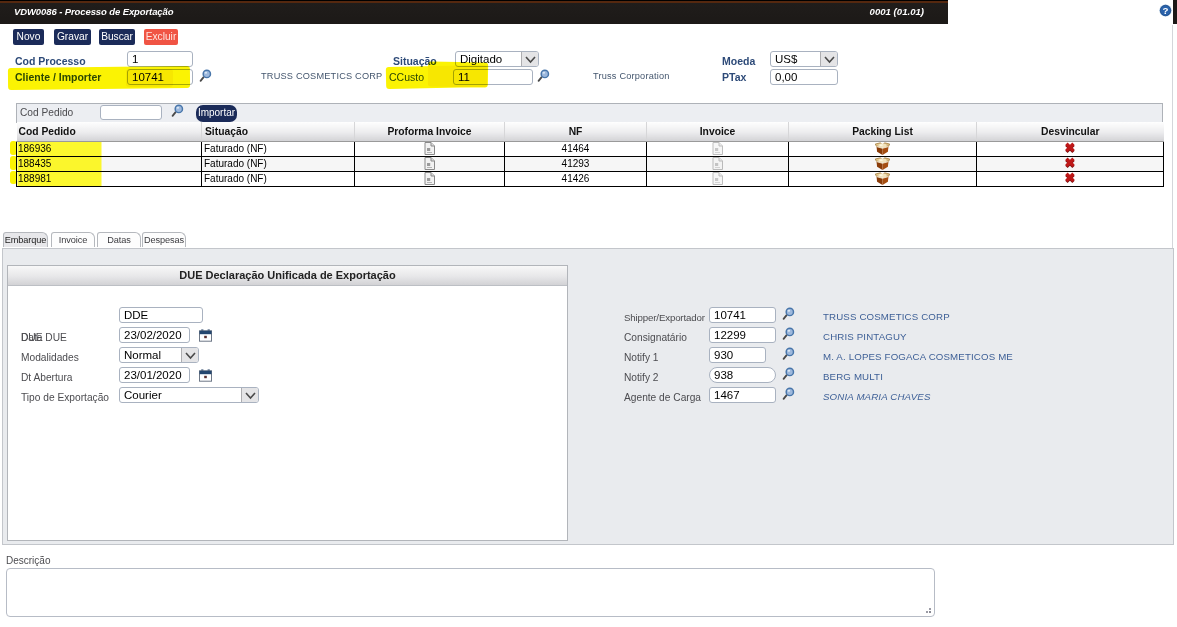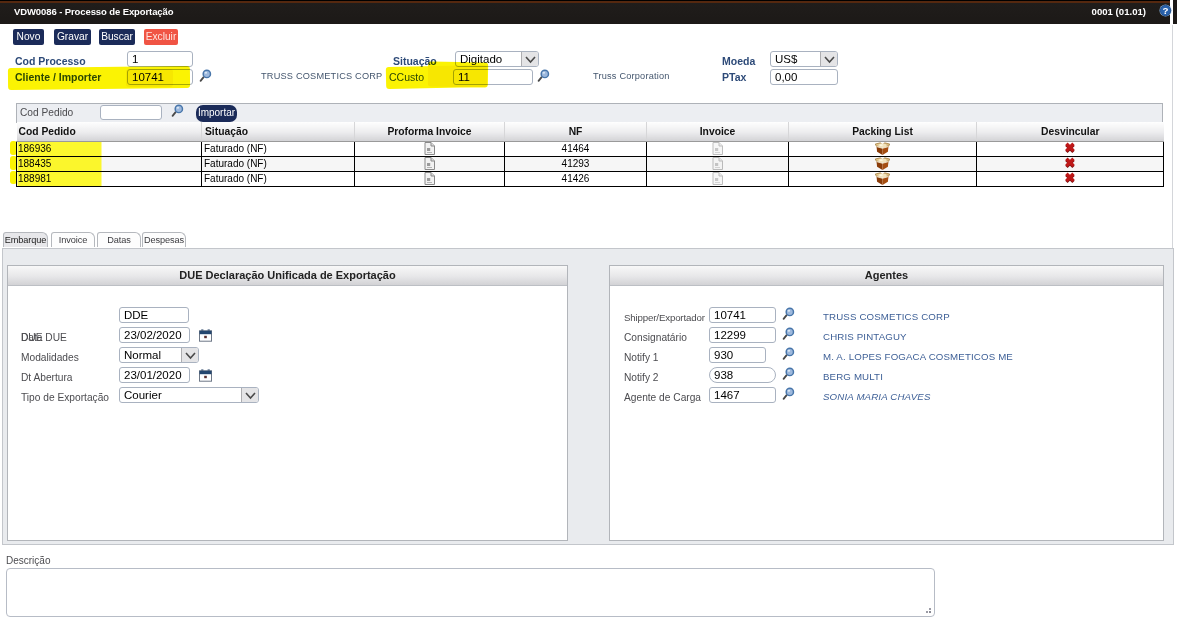--- a/index.html
+++ b/index.html
@@ -1,22 +1,22 @@
 <!DOCTYPE html>
 <html><head>
 <meta charset="utf-8">
 <style>
 * { margin:0; padding:0; box-sizing:border-box; }
 html,body { width:1177px; height:627px; background:#fff; font-family:"Liberation Sans", sans-serif; font-size:11px; color:#000; overflow:hidden; }
 #page { position:relative; width:1177px; height:627px; }
 .abs { position:absolute; }
 
 
-#titlebar { left:0; top:0; width:1170px; height:24px;
-  background:linear-gradient(#000 0px, #000 1px, #55280f 1px, #55280f 3px, #201d1b 3px, #1c1917 100%); }
+#titlebar { left:0; top:0; width:948px; height:24px;
+  background:linear-gradient(#000 0px, #000 1px, #55280f 1px, #55280f 3px, #201d1b 3px, #1c1917 100%);font-style:italic; }
 #titlebar .t1 { position:absolute; left:14px; top:6px; color:#fff; font-weight:bold; font-size:9.5px; letter-spacing:-0.1px; }
 #titlebar .t2 { position:absolute; right:24px; top:6px; color:#fff; font-weight:bold; font-size:9.6px; }
 #tbcorner { left:1173px; top:0; width:4px; height:24px; background:#1c1917; }
 #helpicon { left:1159px; top:4px; }
 
 
 .btn { position:absolute; height:16px; border-radius:2px; color:#fff; font-size:10.2px; text-align:center; line-height:15px; background:#1b2b59; }
 .btn.red { background:#f05444; color:#ffe3de; }
 #btnImportar { left:196px; top:105px; width:41px; height:17px; border-radius:7px; font-size:10px; }
 
@@ -284,21 +284,21 @@
   <div class="tab active" style="left:3px; width:45px;">Embarque</div>
   <div class="tab" style="left:51px; width:44px;">Invoice</div>
   <div class="tab" style="left:97px; width:44px;">Datas</div>
   <div class="tab" style="left:142px; width:44px;">Despesas</div>
   <div class="abs" id="tabpanel"></div>
 
   <div class="gbox" style="left:7px; top:265px; width:561px; height:276px;">
     <div class="hdr">DUE Declaração Unificada de Exportação</div>
   </div>
   <div class="glab" style="left:21px; top:312px;margin-top:20px;">DUE</div>
-  <input class="inp" style="left: 119px; top: 307px; width: 70px;" value="DDE">
+  <input class="inp" style="left: 119px; top: 307px; width: 84px;" value="DDE">
   <div class="glab" style="left:21px; top:332px;">Data DUE</div>
   <input class="inp" style="left: 119px; top: 327px; width: 71px;" value="23/02/2020">
   <div class="abs" style="left:199px; top:329px;"><svg width="13" height="13" viewBox="0 0 13 13">
     <rect x="2.2" y="0.5" width="2.2" height="3" fill="#1d3a60"></rect>
         <rect x="8.6" y="0.5" width="2.2" height="3" fill="#1d3a60"></rect>
     <rect x="0.5" y="1.8" width="12" height="10.4" fill="#fff" stroke="#6d7786"></rect>
     <rect x="0.5" y="1.8" width="12" height="3.4" fill="#24466e"></rect>
     <rect x="5.2" y="6.8" width="2.6" height="2.4" fill="#5a3030"></rect>
   </svg></div>
   <div class="glab" style="left:21px; top:352px;">Modalidades</div>
@@ -322,23 +322,20 @@
   <div class="glab" style="left:21px; top:392px;">Tipo de Exportação</div>
   <div class="sel" style="left:119px; top:387px; width:140px;">
     <span class="txt">Courier</span>
     <span class="arr" style="width:17px;">
         <svg width="13" height="10" viewBox="0 0 13 10">
           <polyline points="2,2 6.5,7 11,2" fill="none" stroke="#4a4a4a" stroke-width="1.6"></polyline>
         </svg>
       </span>
   </div>
 
-  <div class="gbox" style="left:609px; top:265px; width:555px; height:276px;">
-    <div class="hdr">Agentes</div>
-  </div>
   <div class="glab" style="left:624px; top:312px; font-size:9.7px; letter-spacing:-0.15px;">Shipper/Exportador</div>
   <input class="inp" style="left: 709px; top: 307px; width: 67px;" value="10741">
   <div class="abs" style="left:781px; top:307px;"><svg width="14" height="14" viewBox="0 0 13 13">
     <line x1="5.2" y1="7.6" x2="2.4" y2="11" stroke="#4a4a4a" stroke-width="1.7" stroke-linecap="round"></line>
     <circle cx="8.2" cy="4.6" r="3.4" fill="#9db8dc"></circle>
     <circle cx="8.2" cy="4.6" r="3.4" fill="none" stroke="#4876aa" stroke-width="1.35"></circle>
     <ellipse cx="7.3" cy="3.5" rx="1.2" ry="0.9" fill="#d8e6f4"></ellipse>
   </svg></div>
   <div class="bval" style="left:823px; top:311px;">TRUSS COSMETICS CORP</div>
 

